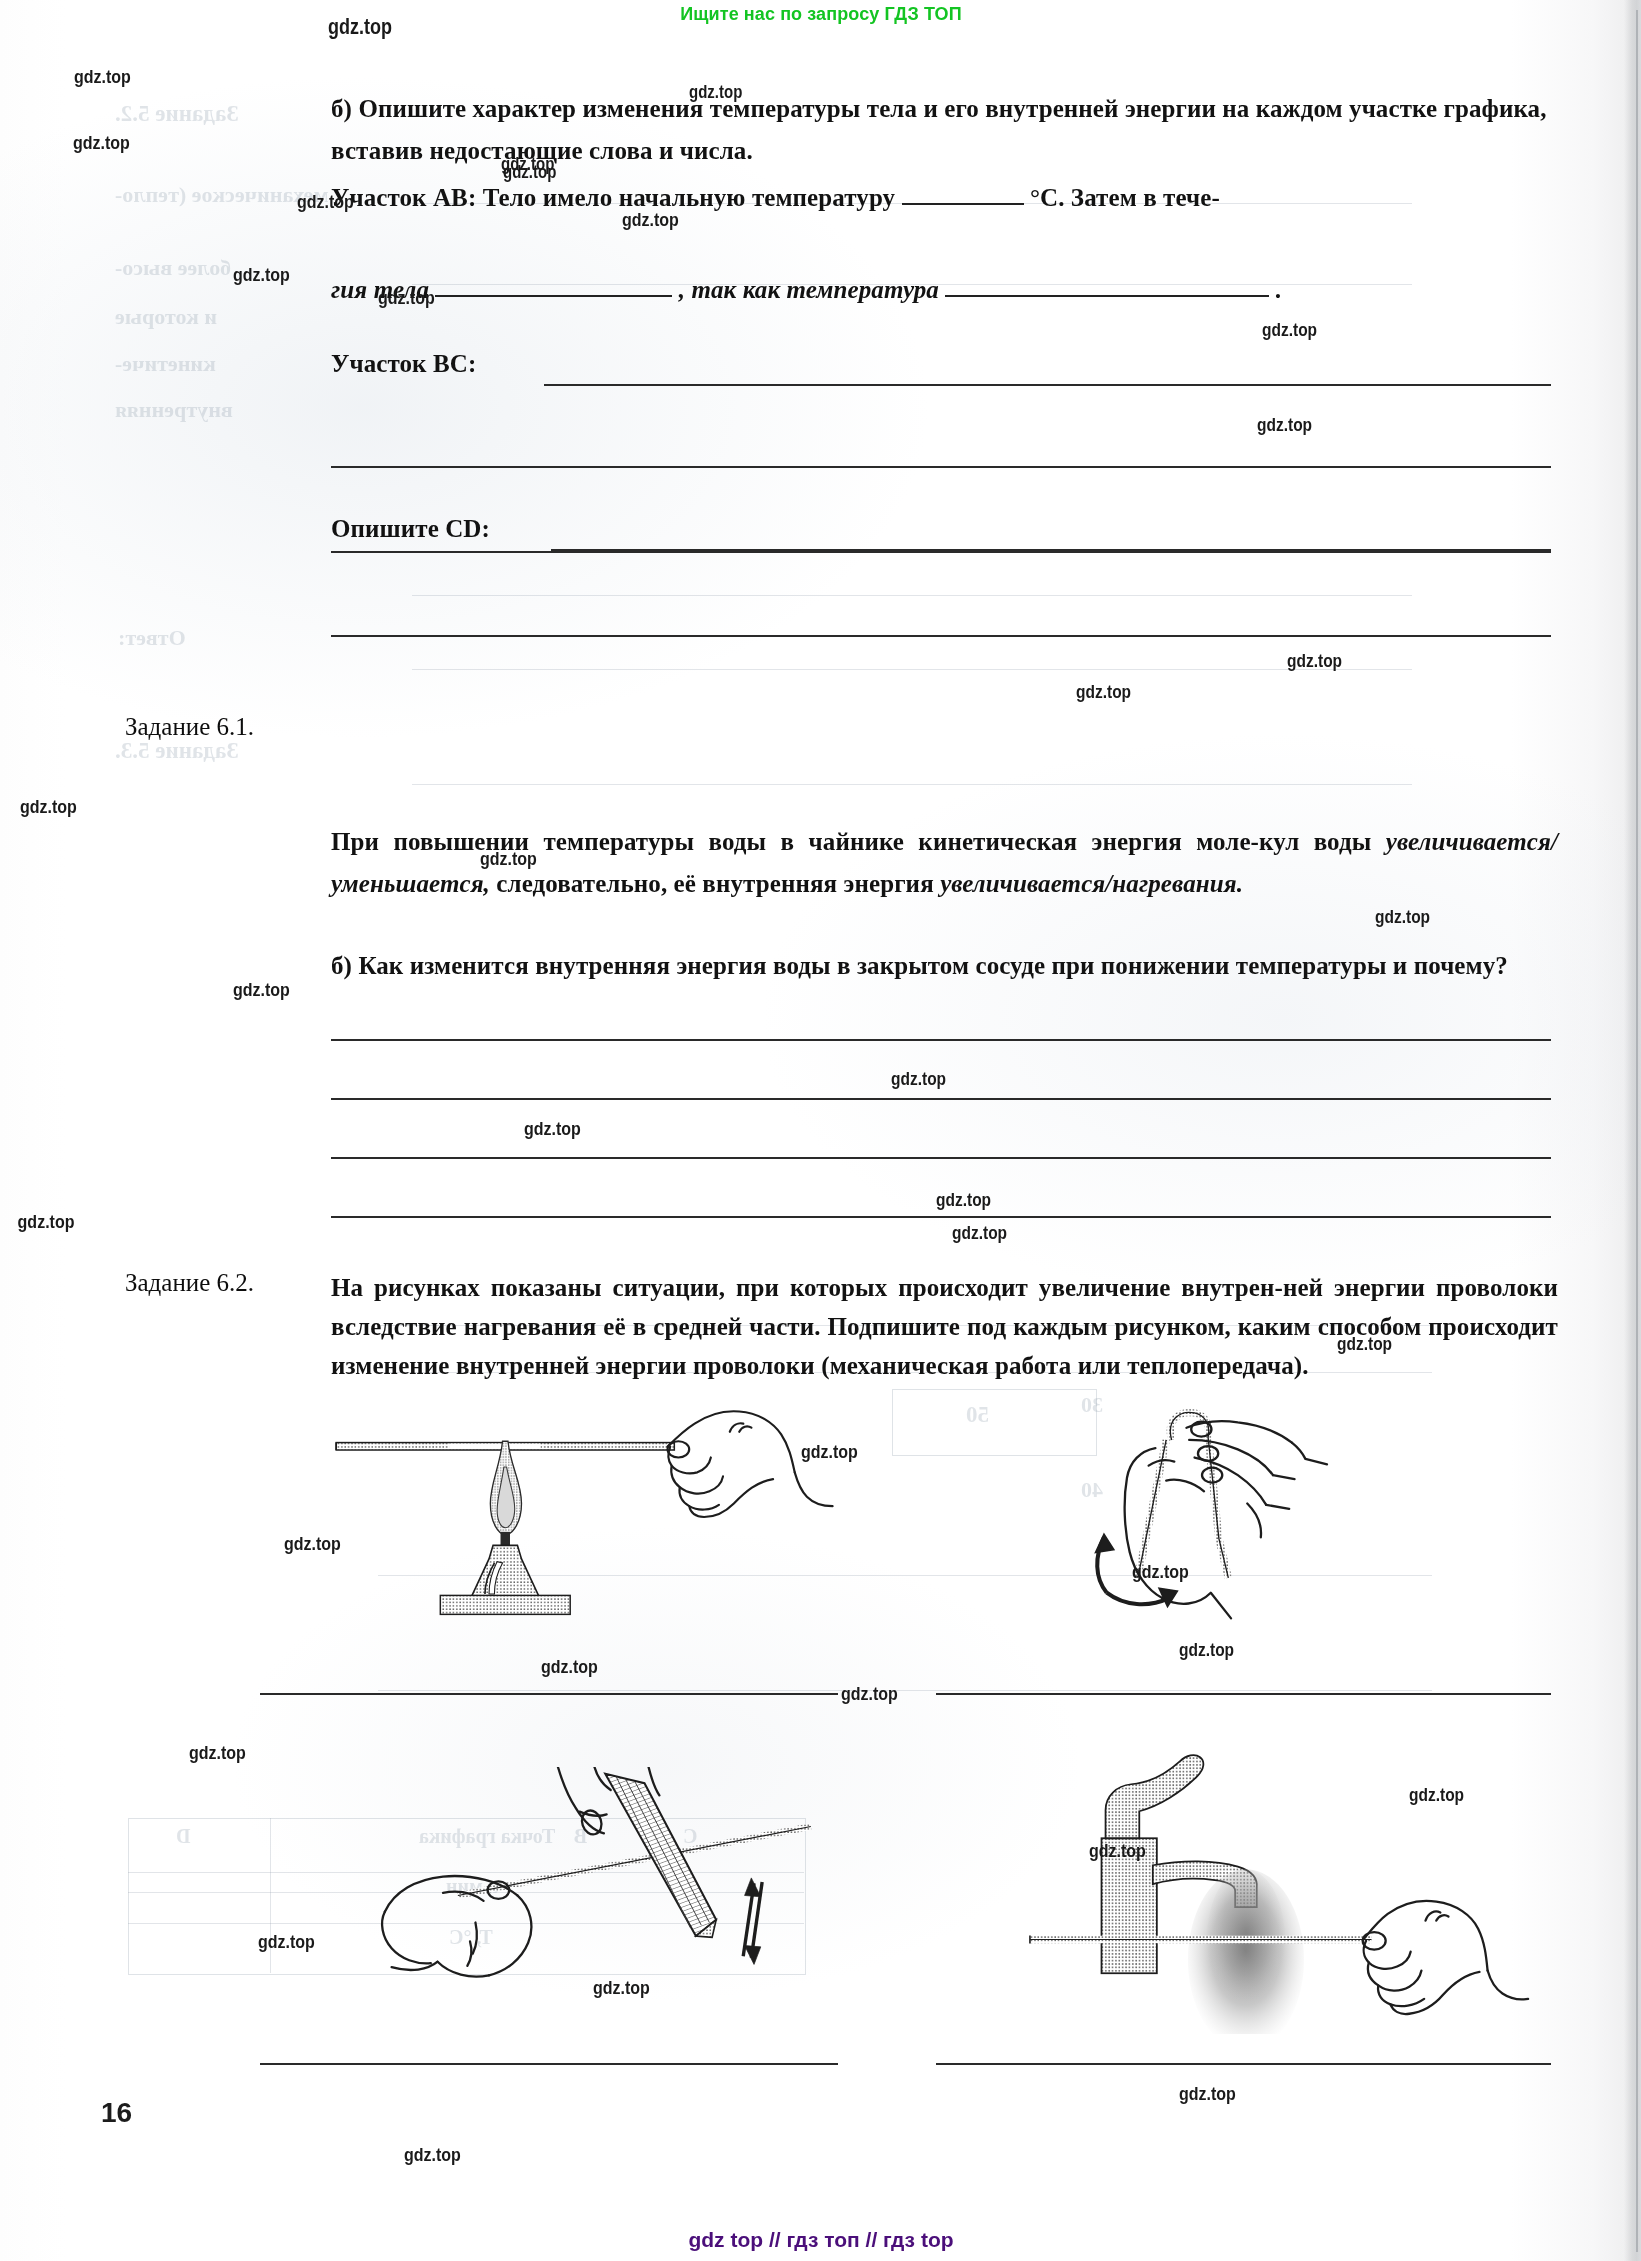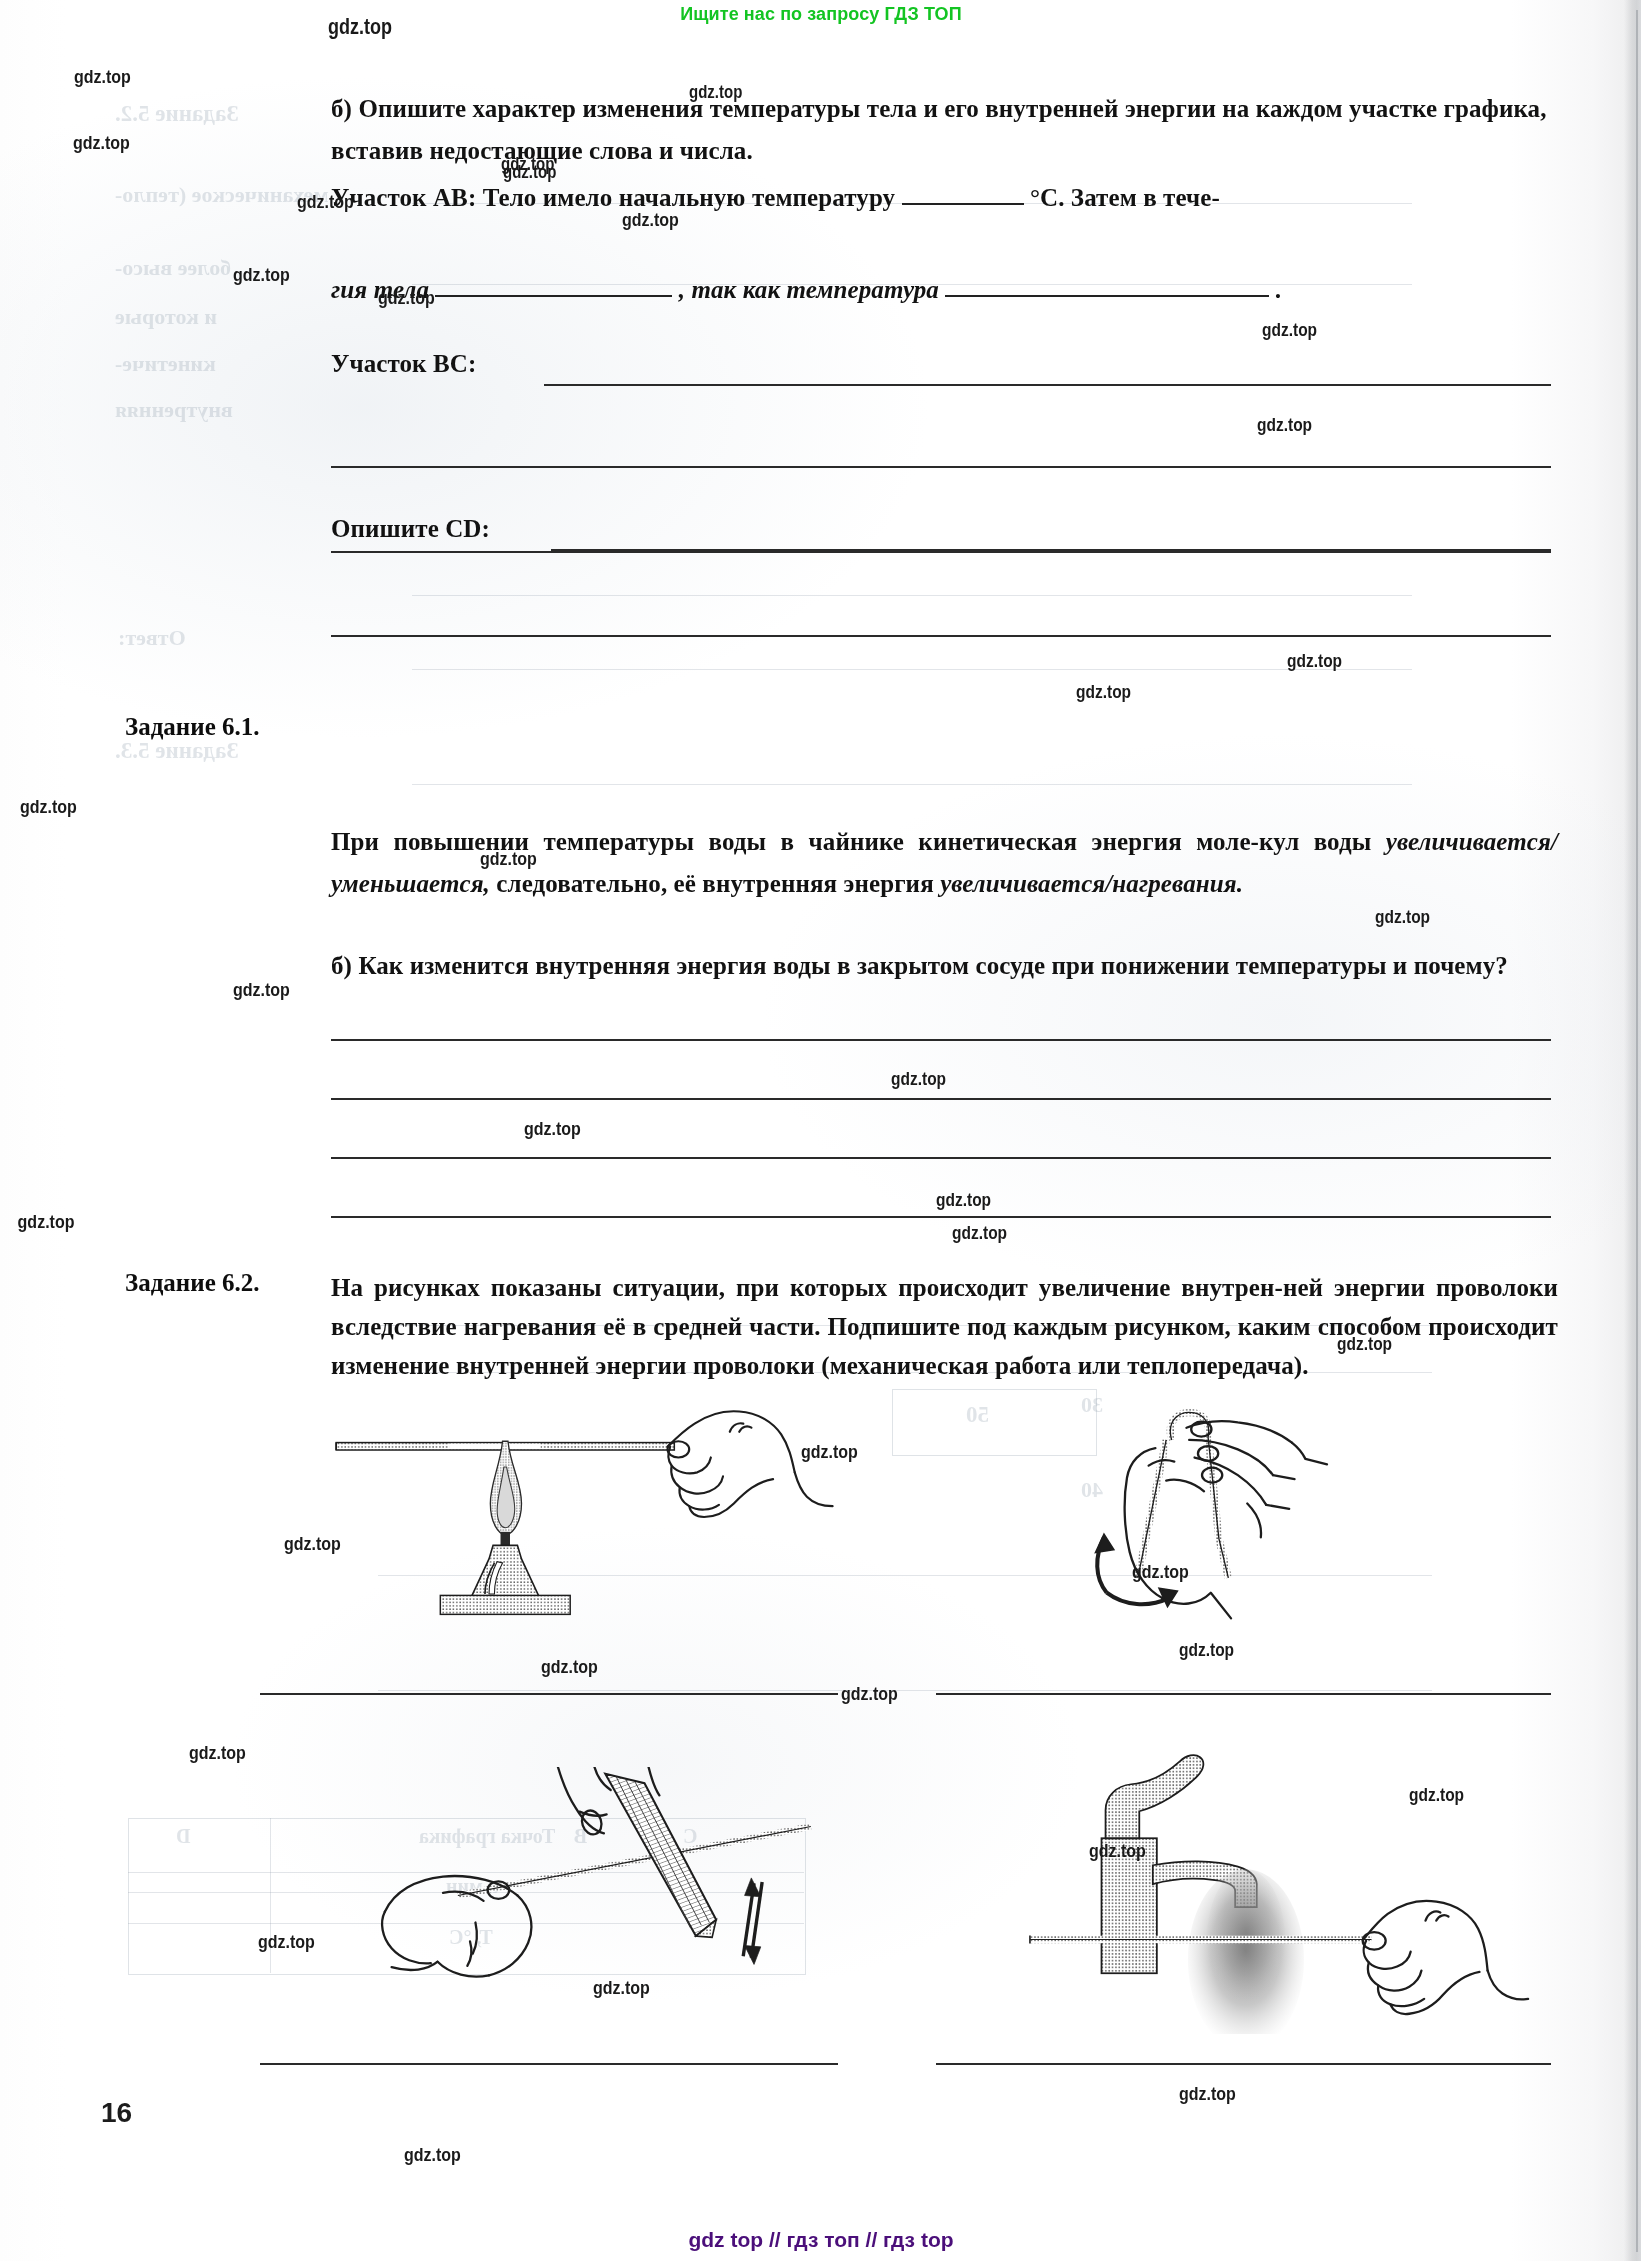--- a/index.html
+++ b/index.html
@@ -102,21 +102,21 @@
     line-height:42px;
     letter-spacing:0.1px;
   }
   .ptext .it { font-style:italic; font-weight:700; }
 
   .task-label {
     position:absolute;
     color:#0d0d0d;
     font-family:"Liberation Serif", serif;
     font-size:25px;
-    font-weight:700;
+    font-weight:400;
     white-space:nowrap;
   }
 
   
   .rule {
     position:absolute;
     height:2px;
     background:#2a2a2a;
   }
 

